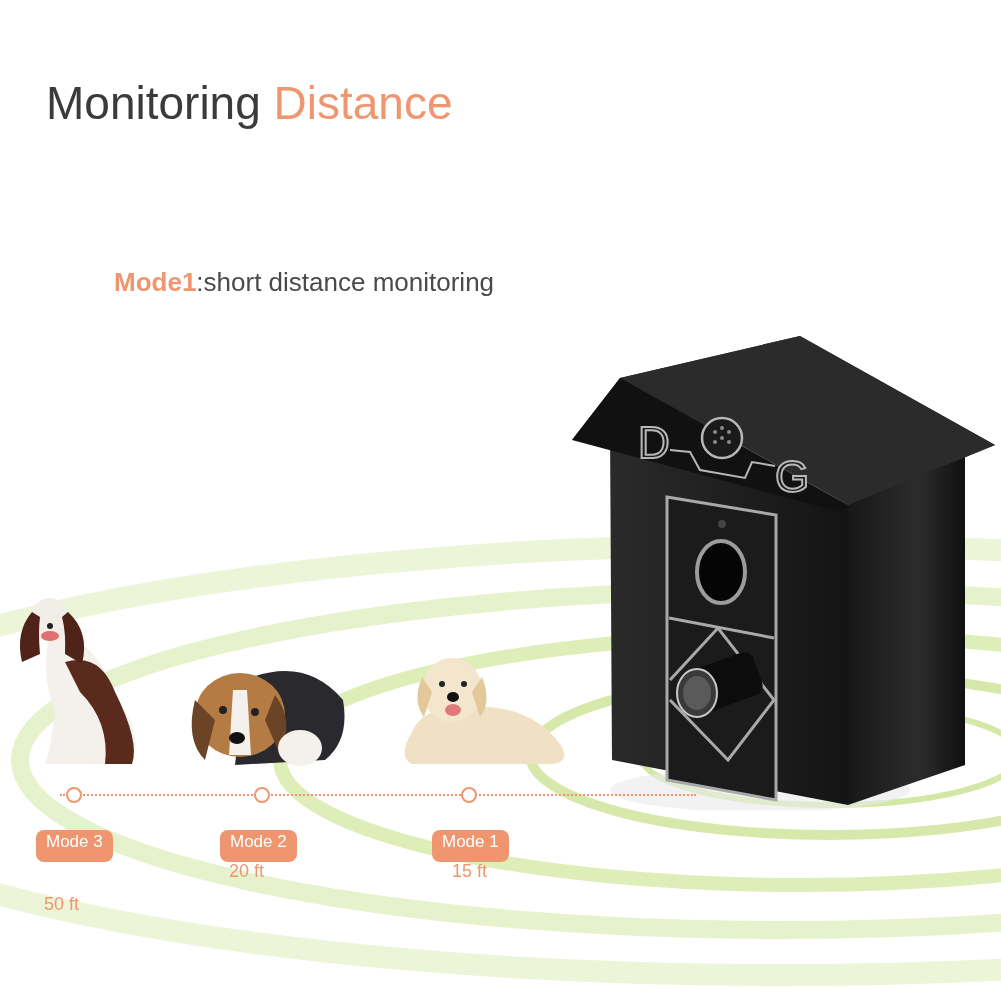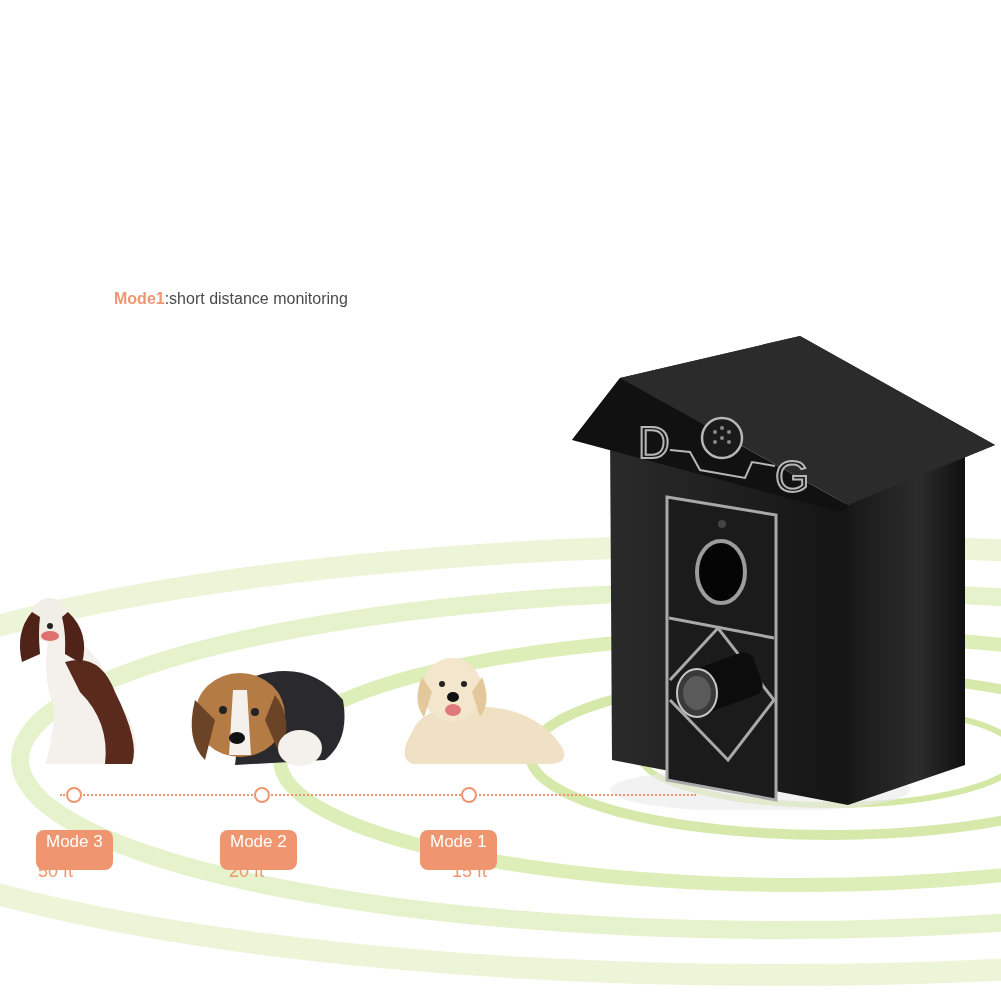--- a/index.html
+++ b/index.html
@@ -3,29 +3,29 @@
 <meta charset="utf-8">
 <style>
   html,body{margin:0;padding:0;}
   body{width:1001px;height:1001px;position:relative;overflow:hidden;background:#ffffff;font-family:"Liberation Sans",sans-serif;}
   .rings{position:absolute;left:0;top:0;width:1001px;height:1001px;}
   .title{position:absolute;left:46px;top:78px;color:#3b3b3b;line-height:1;}
   .title .l1{font-size:46px;letter-spacing:0.5px;}
   .title .l1 .num{color:#ef9670;font-size:66px;vertical-align:-4px;}
   .title .l2{font-size:46px;margin-top:2px;}
   .title .acc{color:#ef9670;}
-  .modes{position:absolute;left:114px;top:284px;font-size:16px;color:#4a4a4a;text-align:right;}
+  .modes{position:absolute;left:114px;top:268px;font-size:26px;color:#4a4a4a;text-align:right;}
   .modes .row{height:35px;line-height:29px;}
   .modes b{color:#ef9670;}
   .device{position:absolute;left:570px;top:335px;width:431px;height:475px;}
   .dog{position:absolute;}
   .timeline{position:absolute;left:60px;top:787px;width:640px;height:16px;}
   .dotline{position:absolute;top:7px;height:0;border-top:2px dotted #ef9670;}
   .node{position:absolute;top:0;width:12px;height:12px;border:2px solid #ef9670;border-radius:50%;background:#fff;}
-  .pill{position:absolute;top:830px;height:40px;padding:0 10px;border-radius:8px;background:#ef9670;color:#fff;font-size:17px;line-height:24px;}
+  .pill{position:absolute;top:830px;height:32px;padding:0 10px;border-radius:8px;background:#ef9670;color:#fff;font-size:17px;line-height:24px;}
   .uline{position:absolute;top:858px;height:2px;background:#ef9670;width:48px;}
   .dist{position:absolute;top:861px;font-size:18px;color:#ef9670;}
 </style>
 </head>
 <body>
 
 <svg class="rings" viewBox="0 0 1001 1001">
   <defs>
     <radialGradient id="rg" cx="50%" cy="50%" r="50%">
       <stop offset="80%" stop-color="#ffffff" stop-opacity="0"></stop>
@@ -34,20 +34,21 @@
     </radialGradient>
   </defs>
   <ellipse cx="780" cy="760" rx="1000" ry="215" fill="none" stroke="#e4f1c8" stroke-width="22" opacity="0.7"></ellipse>
   <ellipse cx="780" cy="760" rx="760" ry="170" fill="none" stroke="#dcedbb" stroke-width="18" opacity="0.75"></ellipse>
   <ellipse cx="800" cy="760" rx="520" ry="125" fill="none" stroke="#d6eaa8" stroke-width="14" opacity="0.8"></ellipse>
   <ellipse cx="830" cy="755" rx="300" ry="80" fill="none" stroke="#cfe59c" stroke-width="10" opacity="0.85"></ellipse>
   <ellipse cx="830" cy="755" rx="190" ry="50" fill="none" stroke="#cfe59c" stroke-width="6" opacity="0.9"></ellipse>
 </svg>
 
 <div class="title">
+  <div class="l2"><span>Monitoring</span> <span class="acc">Distance</span></div>
 </div>
 
 <div class="modes">
   <div class="row"><b>Mode1</b><span>:short distance monitoring</span></div>
 </div>
 
 <svg class="device" viewBox="570 335 431 475">
   <defs>
     <linearGradient id="front" x1="0" y1="0" x2="1" y2="0">
       <stop offset="0" stop-color="#2a2a2a"></stop>
@@ -131,21 +132,21 @@
 
 <div class="timeline">
   <div class="dotline" style="left:0;width:636px;"></div>
   <div class="node" style="left:6px;"></div>
   <div class="node" style="left:194px;"></div>
   <div class="node" style="left:401px;"></div>
 </div>
 
 <div class="pill" style="left:36px;">Mode 3</div>
 <div class="uline" style="left:48px;"></div>
-<div class="dist" style="left:38px;">50 ft</div>
+<div class="dist" style="left:44px;margin-top:33px;">50 ft</div>
 
 <div class="pill" style="left:220px;">Mode  2</div>
 <div class="uline" style="left:229px;"></div>
 <div class="dist" style="left:229px;">20 ft</div>
 
-<div class="pill" style="left:420px;">Mode 1</div>
+<div class="pill" style="left:432px;">Mode 1</div>
 <div class="uline" style="left:443px;"></div>
 <div class="dist" style="left:452px;">15 ft</div>
 
 </body></html>

